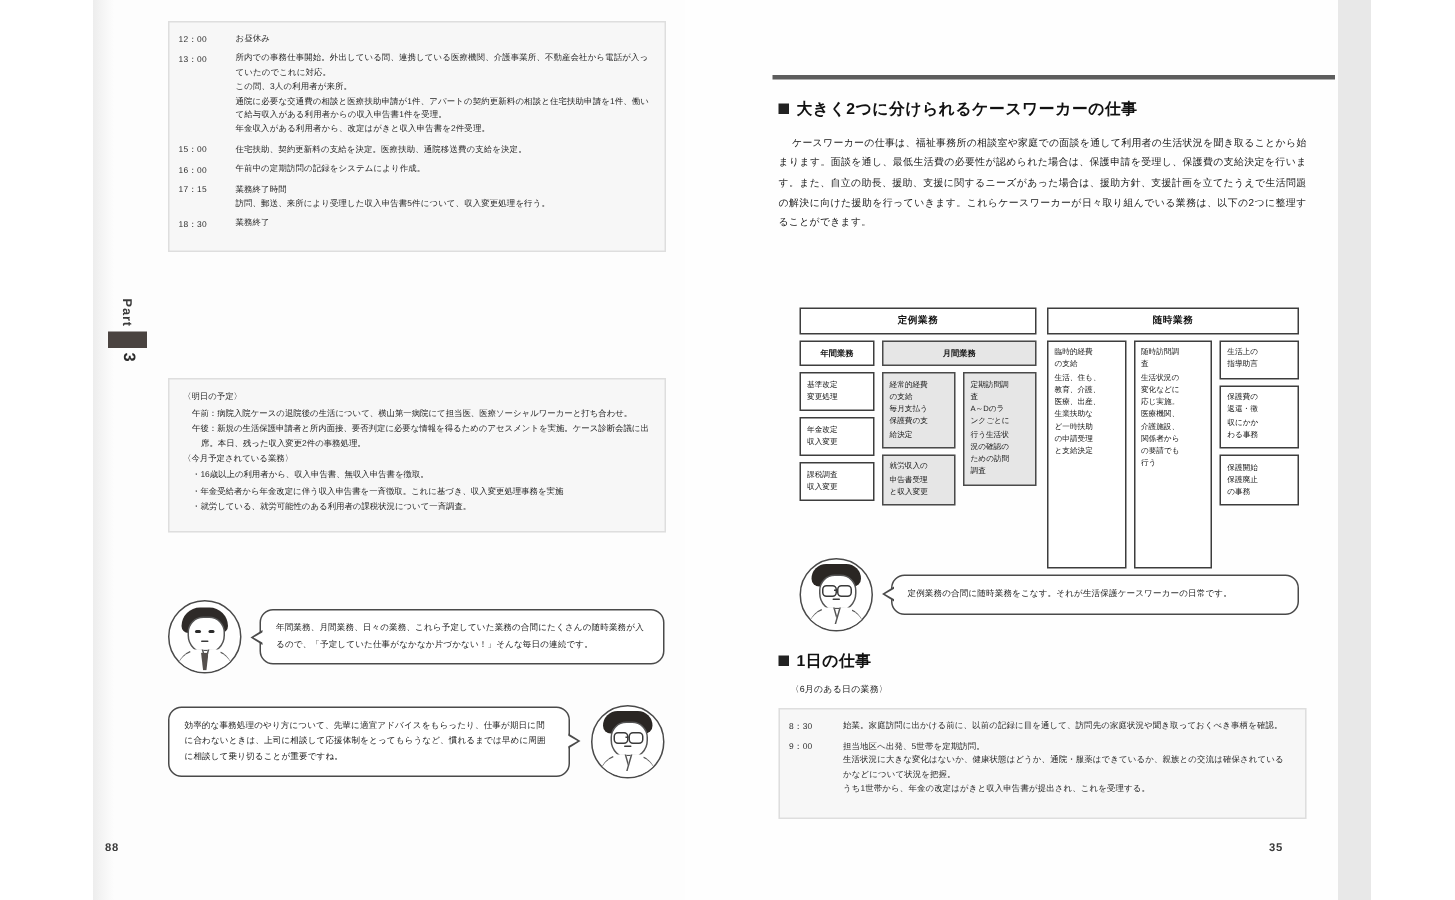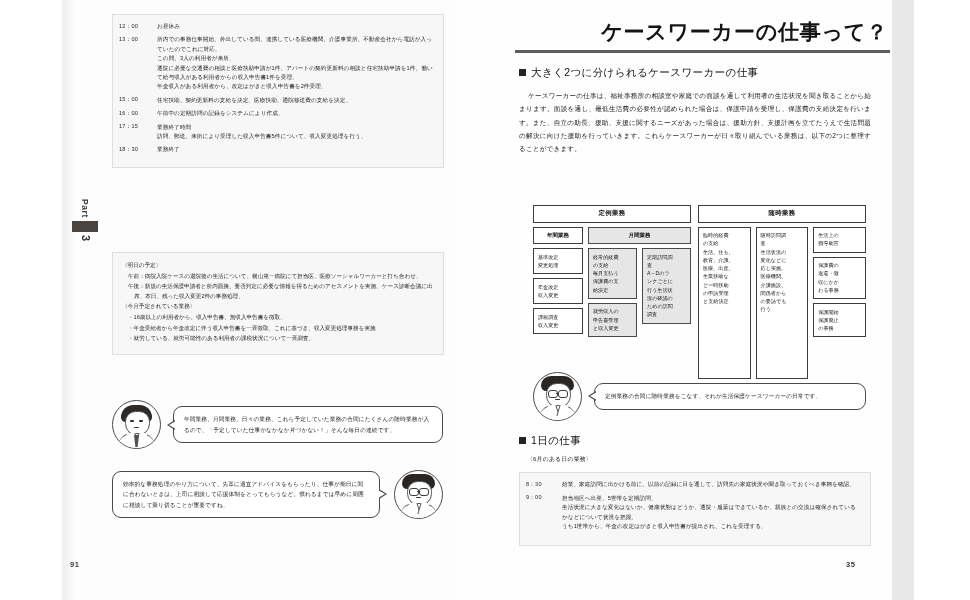--- a/index.html
+++ b/index.html
@@ -54,21 +54,21 @@
   .tail-r{position:absolute;right:-8px;top:50%;margin-top:-5px;width:0;height:0;
     border-top:5px solid transparent;border-bottom:5px solid transparent;border-left:8px solid #4a4a4a;}
   .tail-r::after{content:"";position:absolute;left:-9px;top:-4px;width:0;height:0;
     border-top:4px solid transparent;border-bottom:4px solid transparent;border-left:7px solid #fff;}
 
   
   .title-rule{position:absolute;left:515px;top:50px;width:375px;height:3.4px;background:#5d5d5d;}
   .rtitle{position:absolute;right:82px;top:18px;font-size:21px;font-weight:700;
     letter-spacing:.8px;color:#141414;}
 
-  .h2{position:absolute;font-size:10.5px;font-weight:400;color:#111;letter-spacing:.4px;}
+  .h2{position:absolute;font-size:10.5px;font-weight:700;color:#111;letter-spacing:.4px;}
   .h2 .sq{display:inline-block;width:7px;height:7px;background:#222;margin-right:5px;
     vertical-align:middle;position:relative;top:-1px;}
 
   .rbody{position:absolute;left:519px;top:89px;width:352px;
     font-size:6.6px;line-height:2.02;color:#171717;letter-spacing:.15px;text-align:justify;}
   .rbody p{margin:0;text-indent:9px;}
 
   
   .diagram{position:absolute;left:533px;top:205px;width:333px;}
   .dg-head{display:flex;gap:7px;}
@@ -210,23 +210,22 @@
       <div class="f-glassL"></div>
         <div class="f-glassR"></div>
         <div class="f-glassBr"></div>
       <div class="f-mouth"></div>
       <div class="f-body"></div>
         <div class="f-collarL"></div>
         <div class="f-collarR"></div>
     </div>
   </div>
 
-  <div class="pnum" style="left:70px;top:560px;">91</div>
-
-  <div class="rtitle">ケースワーカーの仕事って？</div>
+  <div class="pnum" style="left:70px;top:560px;">88</div>
+
   <div class="title-rule"></div>
 
   <div class="h2" style="left:519px;top:66px;">
     <span class="sq"></span><span>大きく2つに分けられるケースワーカーの仕事</span>
   </div>
 
   <div class="rbody">
     <p>ケースワーカーの仕事は、福祉事務所の相談室や家庭での面談を通して利用者の生活状況を聞き取ることから始まります。面談を通し、最低生活費の必要性が認められた場合は、保護申請を受理し、保護費の支給決定を行います。また、自立の助長、援助、支援に関するニーズがあった場合は、援助方針、支援計画を立てたうえで生活問題の解決に向けた援助を行っていきます。これらケースワーカーが日々取り組んでいる業務は、以下の2つに整理することができます。</p>
   </div>
 

